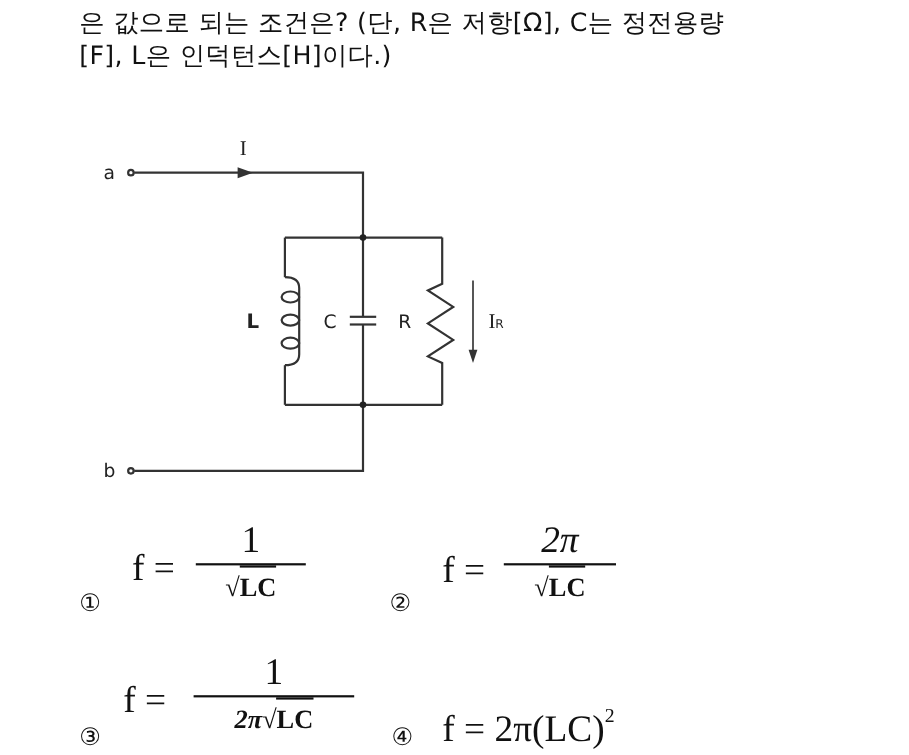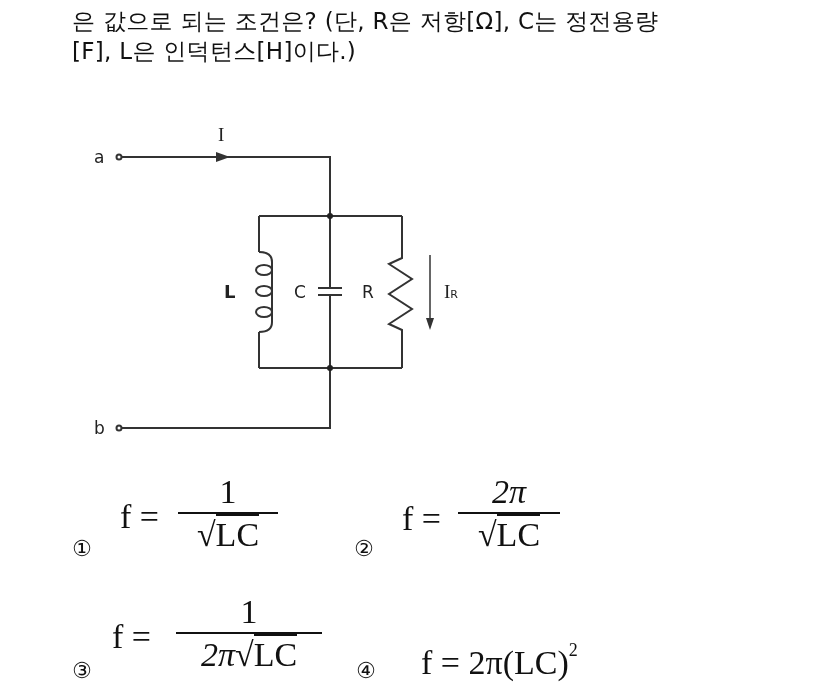--- a/index.html
+++ b/index.html
@@ -9,21 +9,21 @@
     .q-indent { padding-left: 50px; }
     .qnum { display: inline-block; width: 50px; }
     sub.r { font-size: 13px; vertical-align: -3px; }
     .circuit { position: absolute; left: 0; top: 0; }
     .choice { position: absolute; font-family: "Liberation Serif", "DejaVu Serif", serif; color: #111; }
     .cnum { position: absolute; font-family: "DejaVu Sans", sans-serif; font-size: 22px; }
     .eq { position: absolute; font-size: 34px; white-space: nowrap; }
     .frac { position: absolute; display: flex; flex-direction: column; align-items: center; }
     .num { font-size: 34px; line-height: 40px; }
     .bar { height: 2px; background: #111; }
-    .den { font-size: 34px; line-height: 42px; white-space: nowrap; }
+    .den { font-size: 24px; line-height: 42px; white-space: nowrap; font-weight: bold; }
     .sqrt { display: inline-block; }
     .sqrt-body { display: inline-block; border-top: 2px solid #111; padding-top: 1px; line-height: 36px; }
     .pi { font-style: italic; }
     sup { font-size: 18px; vertical-align: 18px; }
   </style>
 </head>
 <body>
 
 <div class="question">
   <div class="q-line q-indent">은 값으로 되는 조건은? (단, R은 저항[Ω], C는 정전용량</div>
@@ -101,14 +101,14 @@
   <span class="eq" style="left:112px; top:618px;">f =</span>
   <div class="frac" style="left:176px; top:592px;">
     <div class="num">1</div>
     <div class="bar" style="width:146px;"></div>
     <div class="den"><span class="pi">2π</span><span class="sqrt"> √</span><span class="sqrt-body">LC</span></div>
   </div>
 </div>
 
 <div class="choice" style="left:0; top:0;">
   <span class="cnum" style="left:356px; top:658px;">④</span>
-  <span class="eq" style="left:402px; top:640px;margin-left:19px;"><span>f = 2π(LC)</span><sup>2</sup></span>
+  <span class="eq" style="left:402px; top:640px;"><span>f = 2π(LC)</span><sup>2</sup></span>
 </div>
 
 </body></html>

